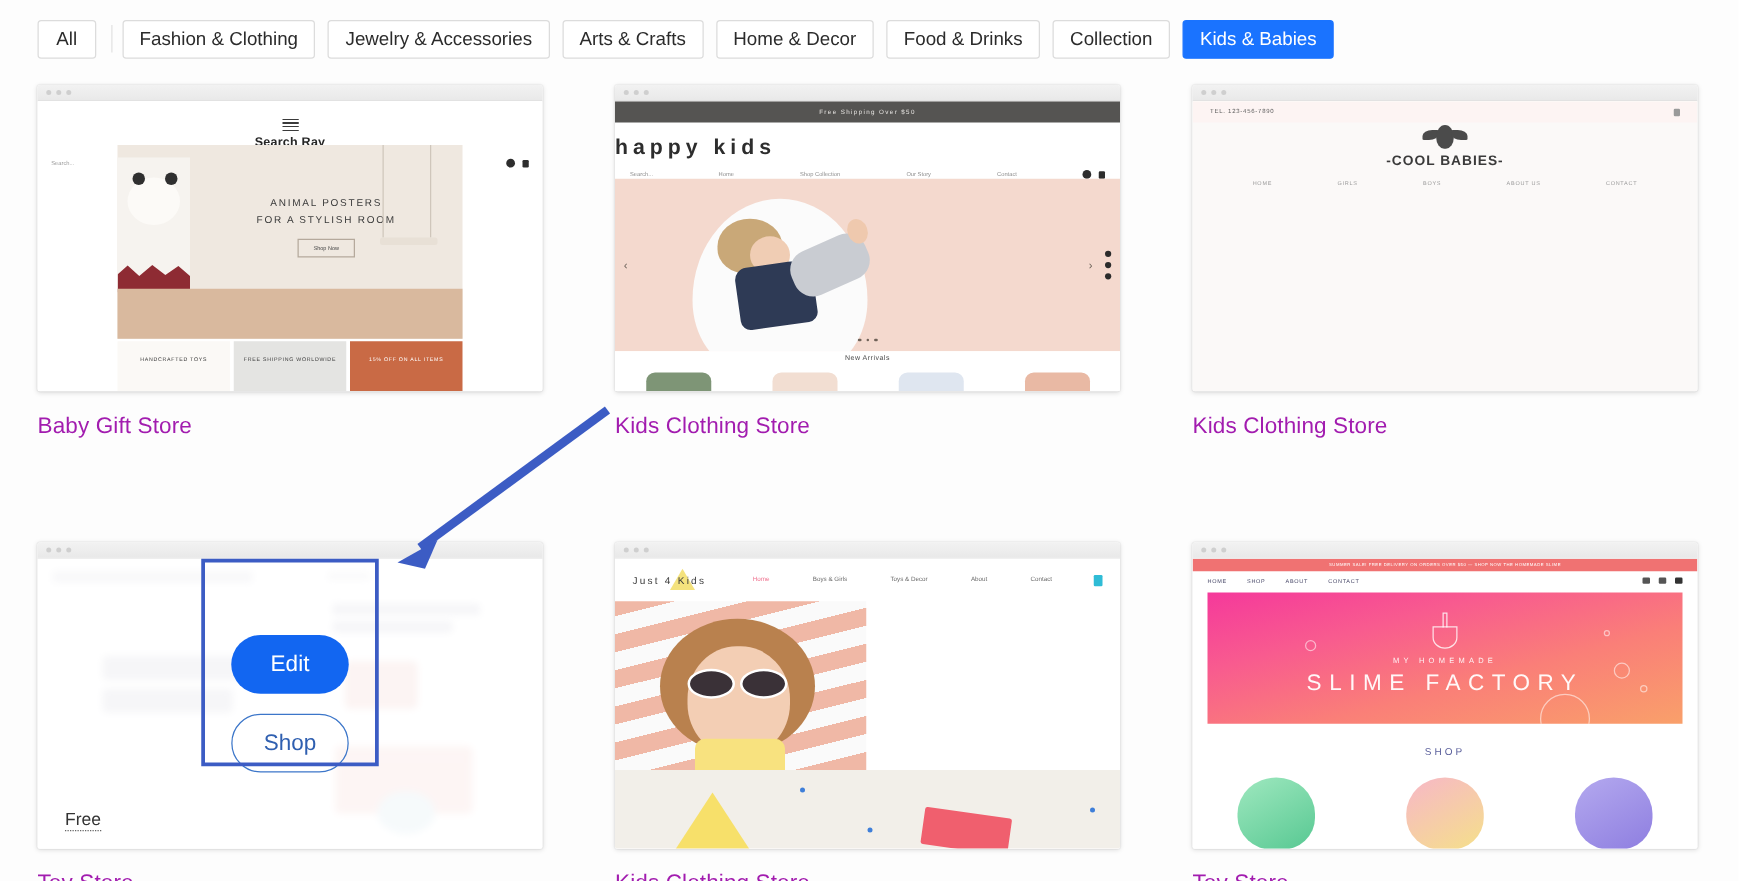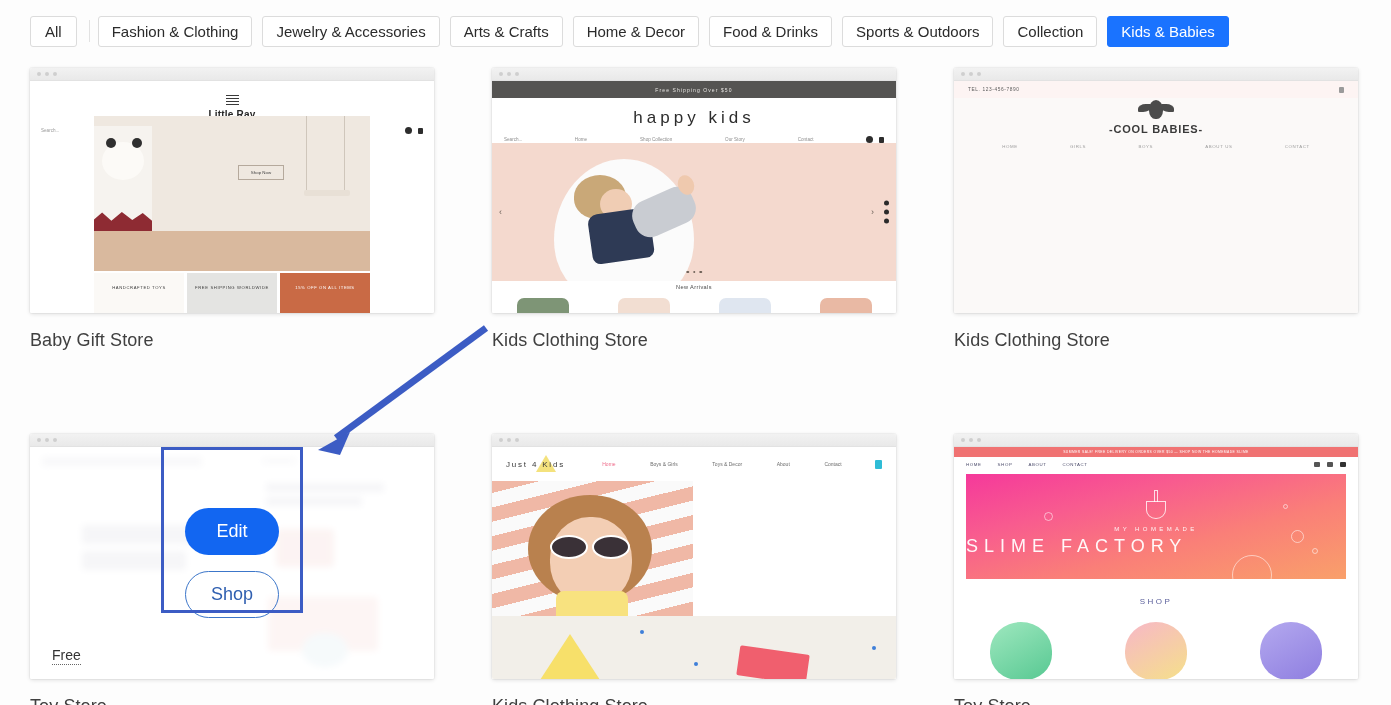--- a/index.html
+++ b/index.html
@@ -46,21 +46,21 @@
   }
   .chrome {
     position: absolute; left: 0; top: 0; width: 100%; height: 13px;
     background: linear-gradient(#f2f2f2,#e9e9e9);
     border-bottom: 1px solid #e2e2e2;
     display: flex; align-items: center; padding-left: 7px; gap: 4px;
   }
   .chrome i { width: 4px; height: 4px; border-radius: 50%; background: #cfcfcf; display: block; }
   .view { position: absolute; left: 0; top: 13px; right: 0; bottom: 0; overflow: hidden; background:#fff; }
   .caption {
-    margin-top: 17px; font-size: 18px; color: #404040; letter-spacing: .1px;
+    margin-top: 17px; font-size: 18px; color: #a21caf; letter-spacing: .1px;
   }
 
   
   .lr { background:#ffffff; width:100%; height:100%; position:relative; }
   .lr-logo { text-align:center; padding-top:14px; font-size:10px; font-weight:bold; color:#262626; letter-spacing:.2px; }
   .lr-mark { display:block; margin:0 auto 3px; width:13px; height:11px;
              background: repeating-linear-gradient(#3a3a3a 0 1px, transparent 1px 3px); }
   .lr-nav { display:flex; align-items:center; font-size:4.6px; color:#9a9a9a; padding:7px 11px 0; }
   .lr-nav .s { flex:0 0 auto; }
   .lr-nav .mid { flex:1; display:flex; justify-content:space-around; padding:0 18px; }
@@ -86,21 +86,21 @@
   .lr-bottom div { flex:1; font-size:4.2px; letter-spacing:.6px; color:#3b3b3b; text-align:center;
                    padding-top:12px; line-height:6px; }
   .lr-b1 { background:#fbf9f6; }
   .lr-b2 { background:#e4e4e2; }
   .lr-b3 { background:#c96a45; color:#fff !important; }
 
   
   .hk { width:100%; height:100%; position:relative; background:#fff; }
   .hk-top { height:17px; background:#555452; color:#e7e5e2; font-size:5px;
             display:flex; align-items:center; justify-content:center; letter-spacing:1.1px; }
-  .hk-logo { text-align:center; font-size:17px; letter-spacing:4px; color:#2d2d2d; padding:10px 0 4px; }
+  .hk-logo { text-align:left; font-size:17px; letter-spacing:4px; color:#2d2d2d; padding:10px 0 4px;font-weight:bold; }
   .hk-nav { display:flex; align-items:center; font-size:4.6px; color:#8e8e8e; padding:4px 12px 8px; }
   .hk-nav .mid { flex:1; display:flex; justify-content:space-around; padding:0 26px; }
   .hk-nav .r { display:flex; gap:6px; align-items:center; }
   .hk-hero { position:absolute; left:0; right:0; top:62px; bottom:32px;
              background:#f4d9ce; overflow:hidden; }
   .hk-chair { position:absolute; left:62px; top:16px; width:140px; height:135px;
               background:#fbfbfb; border-radius:50% 50% 28% 28%/60% 60% 40% 40%; }
   .hk-kid { position:absolute; left:82px; top:20px; width:108px; height:120px; }
   .hk-hair { position:absolute; left:0; top:12px; width:52px; height:44px; border-radius:50% 50% 40% 45%; background:#c9a878; }
   .hk-face { position:absolute; left:26px; top:26px; width:32px; height:30px; border-radius:50%; background:#f0cdb4; }
@@ -220,21 +220,21 @@
   .sf-hero { position:absolute; left:12px; right:12px; top:27px; height:105px;
              background:linear-gradient(165deg,#f5399b 0%,#f85b8f 30%,#fa7f78 62%,#f9a06a 100%);
              overflow:hidden; }
   .sf-flask { position:absolute; left:50%; top:16px; transform:translateX(-50%); width:22px; height:30px; }
   .sf-flask .n { position:absolute; left:9px; top:0; width:4px; height:12px; border:1px solid rgba(255,255,255,.8); border-bottom:none; }
   .sf-flask .b { position:absolute; left:1px; top:11px; width:20px; height:18px;
                  border:1px solid rgba(255,255,255,.8); border-radius:0 0 50% 50%; }
   .sf-bub { position:absolute; border:1px solid rgba(255,255,255,.55); border-radius:50%; }
   .sf-h1 { position:absolute; left:0; right:0; top:52px; text-align:center; font-size:6px;
            letter-spacing:3.4px; color:rgba(255,255,255,.92); }
-  .sf-h2 { position:absolute; left:0; right:0; top:62px; font-size:18px;
+  .sf-h2 { position:absolute; left:0; right:0; top:62px; text-align:center; font-size:18px;
            letter-spacing:6px; color:rgba(255,255,255,.95); }
   .sf-shop { position:absolute; left:0; right:0; top:150px; text-align:center;
              font-size:8px; letter-spacing:2.4px; color:#5a5f9b; }
   .sf-blobs { position:absolute; left:0; right:0; top:175px; height:60px; display:flex; justify-content:space-around; }
   .sf-blob { width:62px; height:58px; border-radius:50% 50% 44% 46%; }
 
   
   .anno { position:absolute; inset:0; pointer-events:none; }
   .anno-rect {
     position:absolute; left:161px; top:447px; width:142px; height:166px;
@@ -247,40 +247,39 @@
 <div id="root">
 
   <div class="filterbar">
     <div class="chip all">All</div>
     <div class="chip-sep"></div>
     <div class="chip">Fashion &amp; Clothing</div>
     <div class="chip">Jewelry &amp; Accessories</div>
     <div class="chip">Arts &amp; Crafts</div>
     <div class="chip">Home &amp; Decor</div>
     <div class="chip">Food &amp; Drinks</div>
-    <div class="chip">Sports &amp; Outdoors</div>
     <div class="chip">Collection</div>
     <div class="chip active">Kids &amp; Babies</div>
 
   </div>
 
   <div class="grid">
 
     <div class="card">
       <div class="shot">
         <div class="chrome">
           <i></i>
           <i></i>
           <i></i>
         </div>
         <div class="view">
           <div class="lr">
             <div class="lr-logo">
               <span class="lr-mark"></span>
-              <span>Little Ray</span>
+              <span>Search Ray</span>
             </div>
             <div class="lr-nav">
               <span class="s">Search...</span>
               <span class="mid">
                 <span>Home</span>
                 <span>Shop</span>
                 <span>About Us</span>
                 <span>FAQ</span>
                 <span>Contact</span>
               </span>
@@ -289,20 +288,24 @@
                 <i class="bag"></i>
               </span>
             </div>
             <div class="lr-hero">
               <div class="lr-poster">
                 <div class="face"></div>
                 <div class="ear" style="left:12px;top:12px"></div>
                 <div class="ear" style="left:38px;top:12px"></div>
               </div>
               <div class="lr-htext">
+                <h4>
+                  <span>ANIMAL POSTERS</span><br>
+                  <span>FOR A STYLISH ROOM</span>
+                </h4>
                 <span class="lr-btn">Shop Now</span>
               </div>
               <div class="lr-swing">
                 <span class="rope" style="left:6px"></span>
                 <span class="rope" style="left:44px"></span>
                 <span class="seat"></span>
               </div>
             </div>
             <div class="lr-floor"></div>
             <div class="lr-bottom">

